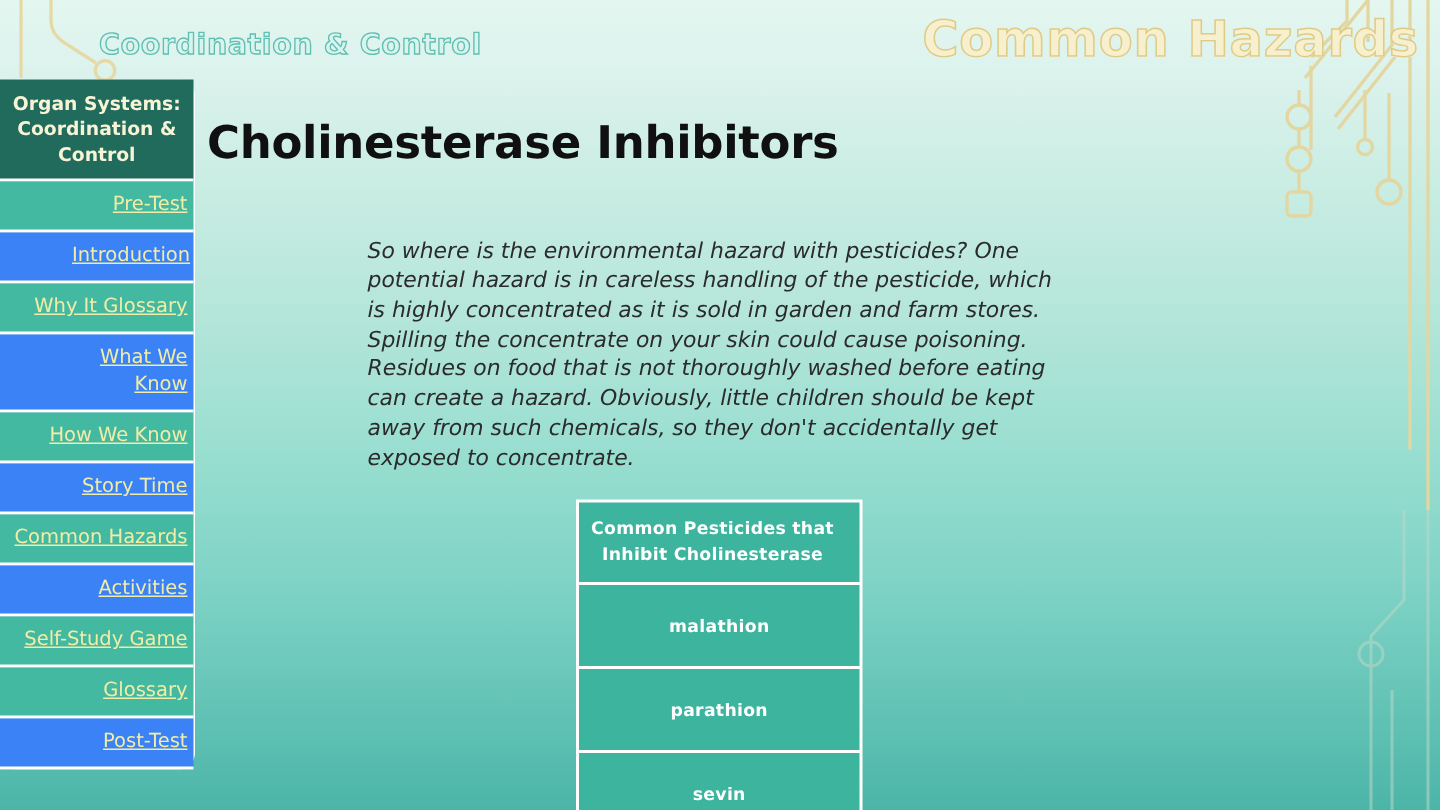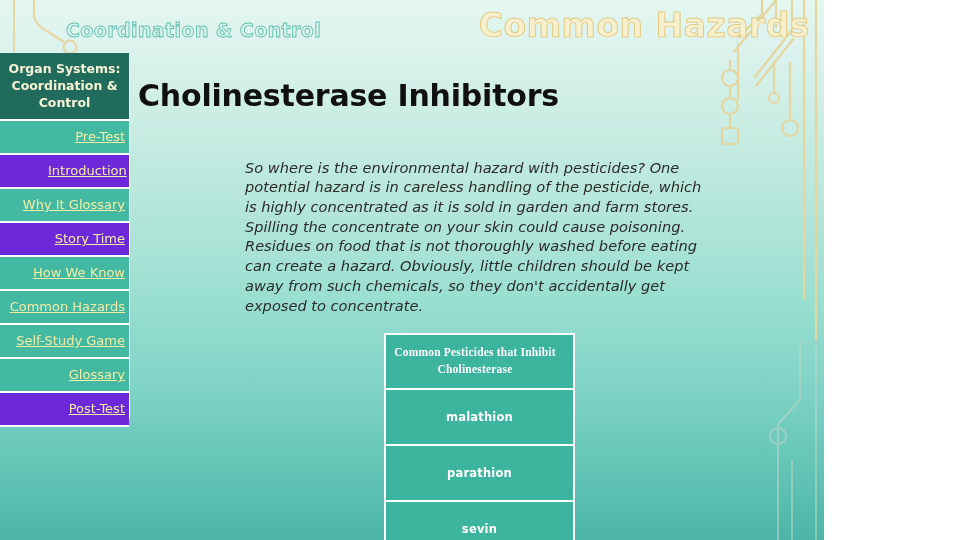--- a/index.html
+++ b/index.html
@@ -9,21 +9,21 @@
   }
   body {
     width: 960px;
     height: 540px;
     overflow: hidden;
     font-family: "DejaVu Sans", sans-serif;
   }
 
   #slide {
     position: relative;
-    width: 824px;
+    width: 960px;
     height: 540px;
     overflow: hidden;
     background: linear-gradient(to bottom,
         #e4f6f0 0%,
         #ddf3ed 8%,
         #cdeee5 20%,
         #b6e6da 38%,
         #9adfd1 55%,
         #7fd3c6 72%,
         #63c4b6 87%,
@@ -105,21 +105,21 @@
     text-align: right;
     font-size: 13px;
     line-height: 18px;
     color: #f2eda6;
     text-decoration: underline;
     padding: 7px 4px 7px 4px;
     border-bottom: 2px solid #ffffff;
     cursor: pointer;
   }
   .nav-item.light { background: #44b9a2; }
-  .nav-item.dark  { background: #6d28d9; padding-left: 48px; }
+  .nav-item.dark  { background: #3b82f6; padding-left: 48px; }
 
   
   #body-copy {
     position: absolute;
     left: 245px;
     top: 143px;
     width: 470px;
     font-family: "DejaVu Sans", sans-serif;
     font-size: 14.6px;
     line-height: 19.7px;
@@ -144,21 +144,20 @@
     font-size: 11.5px;
     font-weight: bold;
     letter-spacing: 0.2px;
     padding: 20px 4px;
     margin-bottom: 2px;
   }
   .pt-row:last-child { margin-bottom: 0; }
   .pt-head {
     line-height: 17px;
     padding: 9px 17px 10px 8px;
-    font-family: Liberation Serif, serif;
   }
 </style>
 </head>
 <body>
 
 <div id="slide">
 
   <svg class="deco deco-tl" viewBox="0 0 140 80">
     <g fill="none" stroke="#e6d9a6" stroke-width="2.2">
       <path d="M14 -10 L14 52"></path>
@@ -205,23 +204,25 @@
   <div id="deck-title">Common Hazards</div>
 
   <h1 id="slide-title">Cholinesterase Inhibitors</h1>
 
   <nav id="sidebar">
     <div class="nav-head">Organ Systems: Coordination &amp; Control</div>
 
     <a class="nav-item light">Pre-Test</a>
     <a class="nav-item dark">Introduction</a>
     <a class="nav-item light">Why It Glossary</a>
+    <a class="nav-item dark">What We Know</a>
+    <a class="nav-item light">How We Know</a>
     <a class="nav-item dark">Story Time</a>
-    <a class="nav-item light">How We Know</a>
     <a class="nav-item light">Common Hazards</a>
+    <a class="nav-item dark">Activities</a>
     <a class="nav-item light">Self-Study Game</a>
     <a class="nav-item light">Glossary</a>
     <a class="nav-item dark">Post-Test</a>
   </nav>
 
   <p id="body-copy">So where is the environmental hazard with pesticides? One potential hazard is in careless handling of the pesticide, which is highly concentrated as it is sold in garden and farm stores. Spilling the concentrate on your skin could cause poisoning. Residues on food that is not thoroughly washed before eating can create a hazard. Obviously, little children should be kept away from such chemicals, so they don't accidentally get exposed to concentrate.</p>
 
   <div id="pest-table">
     <div class="pt-row pt-head">Common Pesticides that Inhibit Cholinesterase</div>
     <div class="pt-row">malathion</div>

